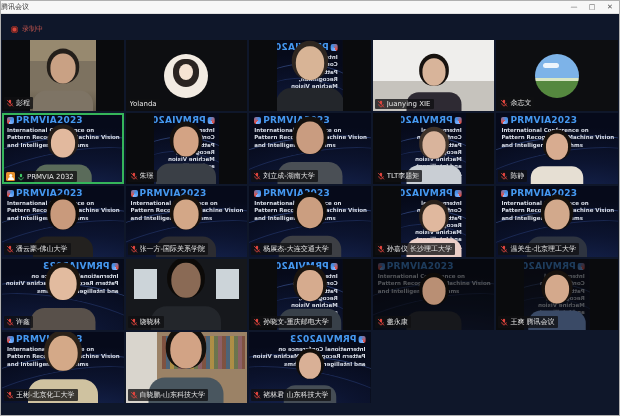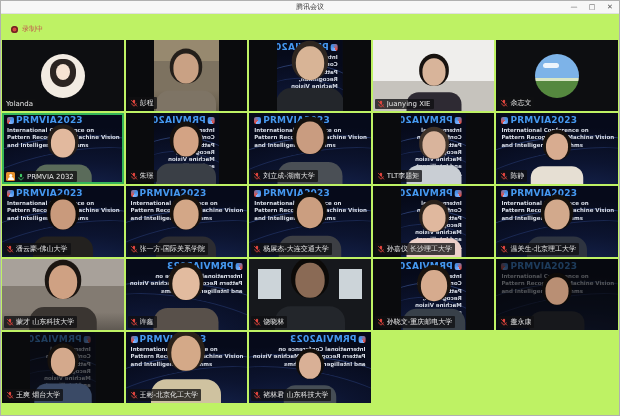--- a/index.html
+++ b/index.html
@@ -5,27 +5,27 @@
   html,body{margin:0;padding:0;}
   body{
     width:620px;height:416px;box-sizing:border-box;
     background:#000;border:1px solid #b0b0b0;overflow:hidden;
     font-family:"DejaVu Sans","Liberation Sans",sans-serif;
     -webkit-font-smoothing:antialiased;
   }
   
   .titlebar{height:12px;background:#f7f7f7;border-bottom:1px solid #e0e0e0;
     display:flex;align-items:center;position:relative;}
-  .win-title{position:absolute;left:0;right:0;text-align:center;
+  .win-title{position:absolute;left:0;right:0;
     font-size:7px;color:#333;}
   .win-controls{margin-left:auto;display:flex;align-items:center;gap:0;z-index:2;}
   .win-btn{width:18px;height:12px;display:flex;align-items:center;justify-content:center;
     font-size:7px;color:#555;cursor:default;line-height:1;}
   
-  .meeting{position:relative;height:403px;background:#bef264;}
+  .meeting{position:relative;height:403px;background:#0f172a;}
   .recbar{display:flex;align-items:center;gap:4px;padding:10px 0 6px 10px;height:10px;}
   .rec-dot{width:7px;height:7px;border-radius:50%;background:var(--rec,#d5473f);
     box-shadow:inset 0 0 0 1.5px #6d2522;}
   .rec-label{font-size:7px;color:#c2554e;}
   
   .grid{display:grid;grid-template-columns:repeat(5,1fr);grid-auto-rows:71px;
     gap:2px;margin:0 1px;}
   .tile{position:relative;background:#0a0b0d;overflow:hidden;}
   .tile.active::after{content:"";position:absolute;inset:0;border:2px solid var(--active,#35b55a);z-index:9;pointer-events:none;}
   .video{position:absolute;inset:0;overflow:hidden;}
@@ -105,50 +105,50 @@
     <span class="win-btn">✕</span>
   </div>
 </header>
 
 <main class="meeting">
   <div class="recbar">
     <span class="rec-dot"></span>
     <span class="rec-label">录制中</span>
   </div>
   <div class="grid" id="grid">
-  <div class="tile">
-    <div class="video sc-dark">
-
-      <div class="avatar av-illustration"></div>
-    </div>
-    <div class="badge">
-
-      <span class="nm">Yolanda</span>
-    </div>
-  </div>
-
   <div class="tile pillar">
     <div class="video sc-beige">
 
       <div class="person" style="--skin: #c9a184; --hair: #241f1a; --shirt: #7e7465; --pz: 1.2;">
         <div class="hair"></div>
         <div class="head"></div>
         <div class="torso"></div>
       </div>
 
     </div>
     <div class="badge">
 
       <svg class="mic muted" viewBox="0 0 10 10">
         <rect x="3.6" y="0.8" width="2.8" height="4.6" rx="1.4" fill="currentColor"></rect>
         <path d="M2.1 5.2a2.9 2.9 0 0 0 5.8 0" fill="none" stroke="currentColor" stroke-width="0.9"></path>
         <line x1="5" y1="8.1" x2="5" y2="9.4" stroke="currentColor" stroke-width="0.9"></line>
         <line class="slash" x1="1.4" y1="1.2" x2="8.8" y2="9.2" stroke="currentColor" stroke-width="1"></line>
       </svg>
       <span class="nm">彭程</span>
+    </div>
+  </div>
+
+  <div class="tile">
+    <div class="video sc-dark">
+
+      <div class="avatar av-illustration"></div>
+    </div>
+    <div class="badge">
+
+      <span class="nm">Yolanda</span>
     </div>
   </div>
 
   <div class="tile pillar">
     <div class="video sc-dark">
       <div class="banner mirror">
         <div class="b-head">
           <div class="b-title">
             <span class="b-logo"></span>
             <span class="b-title-text">PRMVIA2023</span>
@@ -541,41 +541,20 @@
       <svg class="mic muted" viewBox="0 0 10 10">
         <rect x="3.6" y="0.8" width="2.8" height="4.6" rx="1.4" fill="currentColor"></rect>
         <path d="M2.1 5.2a2.9 2.9 0 0 0 5.8 0" fill="none" stroke="currentColor" stroke-width="0.9"></path>
         <line x1="5" y1="8.1" x2="5" y2="9.4" stroke="currentColor" stroke-width="0.9"></line>
         <line class="slash" x1="1.4" y1="1.2" x2="8.8" y2="9.2" stroke="currentColor" stroke-width="1"></line>
       </svg>
       <span class="nm">温关生-北京理工大学</span>
     </div>
   </div>
 
-  <div class="tile">
-    <div class="video sc-office">
-
-      <div class="person" style="--skin: #cfa183; --hair: #1b1511; --shirt: #3a3531; --pz: 1.35;">
-        <div class="hair"></div>
-        <div class="head"></div>
-        <div class="torso"></div>
-      </div>
-
-    </div>
-    <div class="badge">
-
-      <svg class="mic muted" viewBox="0 0 10 10">
-        <rect x="3.6" y="0.8" width="2.8" height="4.6" rx="1.4" fill="currentColor"></rect>
-        <path d="M2.1 5.2a2.9 2.9 0 0 0 5.8 0" fill="none" stroke="currentColor" stroke-width="0.9"></path>
-        <line x1="5" y1="8.1" x2="5" y2="9.4" stroke="currentColor" stroke-width="0.9"></line>
-        <line class="slash" x1="1.4" y1="1.2" x2="8.8" y2="9.2" stroke="currentColor" stroke-width="1"></line>
-      </svg>
-      <span class="nm">蒙才 山东科技大学</span>
-    </div>
-  </div>
 
 
   <div class="tile">
     <div class="video sc-dark">
       <div class="banner mirror">
         <div class="b-head">
           <div class="b-title">
             <span class="b-logo"></span>
             <span class="b-title-text">PRMVIA2023</span>
           </div>
@@ -718,21 +697,21 @@
 
     </div>
     <div class="badge">
 
       <svg class="mic muted" viewBox="0 0 10 10">
         <rect x="3.6" y="0.8" width="2.8" height="4.6" rx="1.4" fill="currentColor"></rect>
         <path d="M2.1 5.2a2.9 2.9 0 0 0 5.8 0" fill="none" stroke="currentColor" stroke-width="0.9"></path>
         <line x1="5" y1="8.1" x2="5" y2="9.4" stroke="currentColor" stroke-width="0.9"></line>
         <line class="slash" x1="1.4" y1="1.2" x2="8.8" y2="9.2" stroke="currentColor" stroke-width="1"></line>
       </svg>
-      <span class="nm">王爽 烟台大学</span>
+      <span class="nm">王爽 腾讯会议</span>
     </div>
   </div>
 
   <div class="tile">
     <div class="video sc-banner">
       <div class="banner">
         <div class="b-head">
           <div class="b-title">
             <span class="b-logo"></span>
             <span class="b-title-text">PRMVIA2023</span>
@@ -756,20 +735,41 @@
       <svg class="mic muted" viewBox="0 0 10 10">
         <rect x="3.6" y="0.8" width="2.8" height="4.6" rx="1.4" fill="currentColor"></rect>
         <path d="M2.1 5.2a2.9 2.9 0 0 0 5.8 0" fill="none" stroke="currentColor" stroke-width="0.9"></path>
         <line x1="5" y1="8.1" x2="5" y2="9.4" stroke="currentColor" stroke-width="0.9"></line>
         <line class="slash" x1="1.4" y1="1.2" x2="8.8" y2="9.2" stroke="currentColor" stroke-width="1"></line>
       </svg>
       <span class="nm">王彬-北京化工大学</span>
     </div>
   </div>
 
+  <div class="tile">
+    <div class="video sc-bookshelf">
+
+      <div class="person" style="--skin: #d2a385; --hair: #14100c; --shirt: #49565f; --pz: 1.5;">
+        <div class="hair"></div>
+        <div class="head"></div>
+        <div class="torso"></div>
+      </div>
+
+    </div>
+    <div class="badge">
+
+      <svg class="mic muted" viewBox="0 0 10 10">
+        <rect x="3.6" y="0.8" width="2.8" height="4.6" rx="1.4" fill="currentColor"></rect>
+        <path d="M2.1 5.2a2.9 2.9 0 0 0 5.8 0" fill="none" stroke="currentColor" stroke-width="0.9"></path>
+        <line x1="5" y1="8.1" x2="5" y2="9.4" stroke="currentColor" stroke-width="0.9"></line>
+        <line class="slash" x1="1.4" y1="1.2" x2="8.8" y2="9.2" stroke="currentColor" stroke-width="1"></line>
+      </svg>
+      <span class="nm">白晓鹏-山东科技大学</span>
+    </div>
+  </div>
 
   <div class="tile">
     <div class="video sc-banner">
       <div class="banner mirror">
         <div class="b-head">
           <div class="b-title">
             <span class="b-logo"></span>
             <span class="b-title-text">PRMVIA2023</span>
           </div>
           <div class="b-lines">

